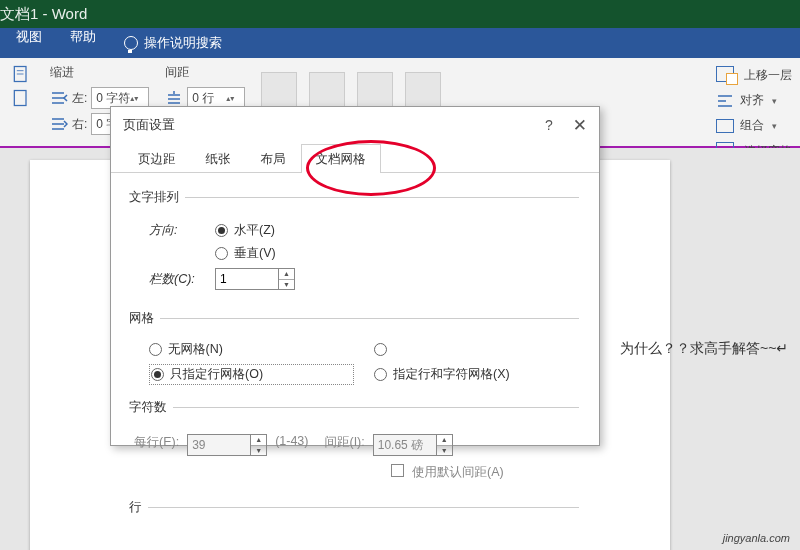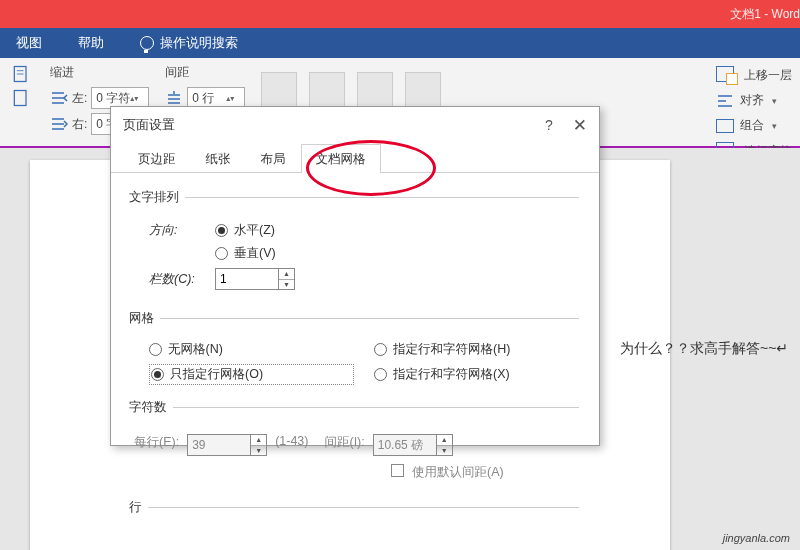--- a/index.html
+++ b/index.html
@@ -1,23 +1,23 @@
 <!DOCTYPE html>
 <html><head>
 <meta charset="utf-8">
 <style>
 * { margin:0; padding:0; box-sizing:border-box; font-family:"Microsoft YaHei","Segoe UI",sans-serif; }
 body { width:800px; height:550px; overflow:hidden; background:#fff; position:relative; }
 
 
-.titlebar { height:28px; background:#ef4444; color:#fff; display:flex; align-items:center; justify-content:flex-end; font-size:12px; position:relative; }
+.titlebar { height:28px; background:#14532d; color:#fff; display:flex; align-items:center; justify-content:flex-start; font-size:15px; position:relative; }
 .titlebar .title { opacity:.9; }
 
 
-.ribtabs { height:30px; background:#2b579a; display:flex; align-items:center; padding:0 16px; gap:36px; color:#fff; font-size:13px; }
+.ribtabs { height:30px; background:#2b579a; display:flex; padding:0 16px; gap:28px; color:#fff; font-size:13px; }
 .ribtabs > span { cursor:pointer; }
 .bulb { display:inline-block; width:14px; height:14px; border:1.5px solid #fff; border-radius:50%; position:relative; }
 .bulb::after { content:""; position:absolute; width:4px; height:3px; background:#fff; bottom:-4px; left:3px; }
 .tellme { display:flex; align-items:center; gap:6px; }
 
 
 .ribbon { height:90px; background:#f3f3f3; border-bottom:2px solid #a21caf; display:flex; align-items:flex-start; padding:6px 8px; gap:16px; position:relative; }
 .grp { display:flex; flex-direction:column; gap:4px; }
 .grp-title { font-size:12px; color:#444; margin-bottom:2px; }
 .spin { display:flex; align-items:center; gap:4px; font-size:12px; color:#444; }
@@ -240,21 +240,20 @@
 
     <fieldset>
       <legend>网格</legend>
       <div class="gridopts">
         <label class="radio">
             <span class="rcirc"></span>
             <span>无网格(N)</span>
           </label>
         <label class="radio">
             <span class="rcirc"></span>
-            <span>指定行和字符网格(H)</span>
           </label>
         <label class="radio boxed">
             <span class="rcirc on"></span>
             <span>只指定行网格(O)</span>
           </label>
         <label class="radio">
             <span class="rcirc"></span>
             <span>指定行和字符网格(X)</span>
           </label>
       </div>

